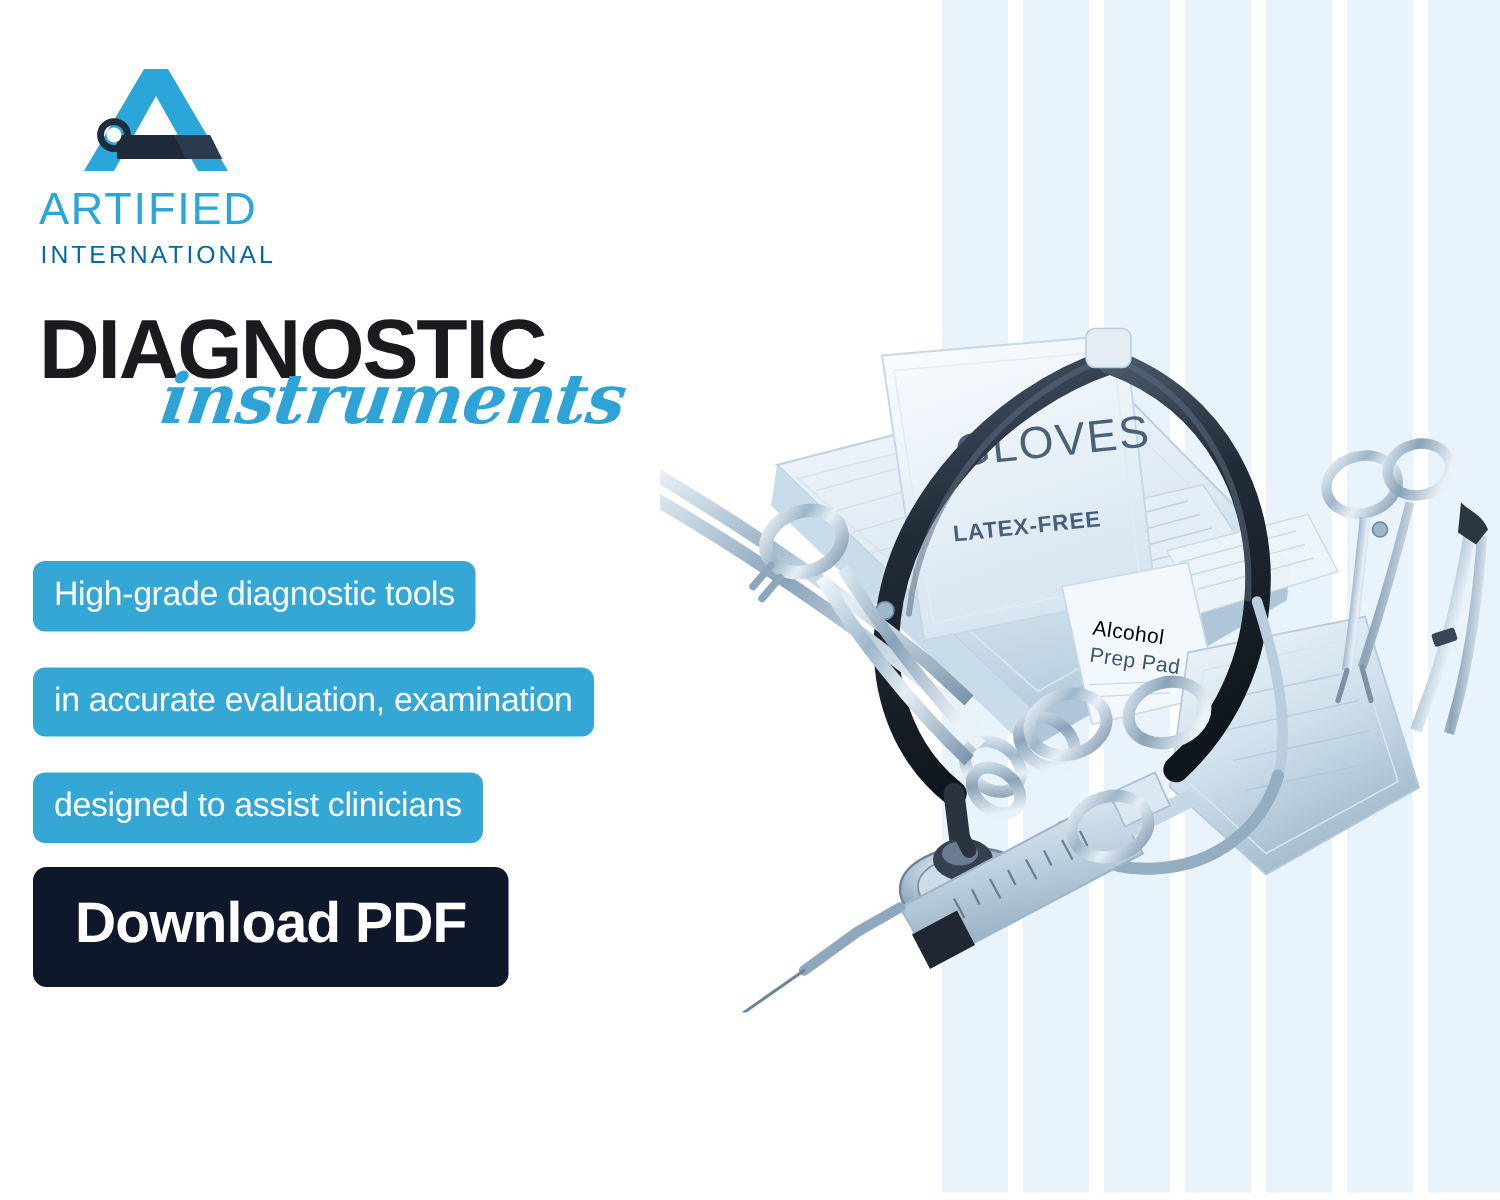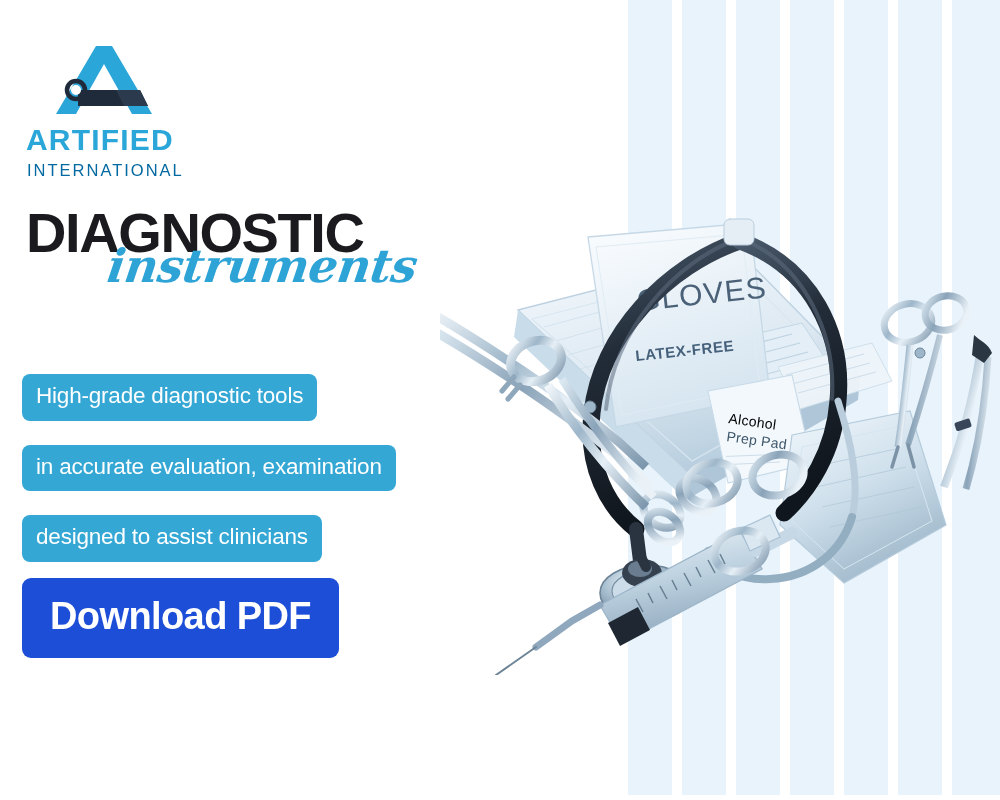--- a/index.html
+++ b/index.html
@@ -50,21 +50,21 @@
     width: 190px;
   }
   .logo-mark {
     width: 110px;
     height: 72px;
     display: block;
     margin-left: 28px;
   }
   .logo-wordmark {
     font-size: 30px;
-    font-weight: 700;
+    font-weight: 400;
     color: #2ba6d9;
     letter-spacing: 1.2px;
     line-height: 1;
     margin-top: 9px;
     margin-left: 2px;
   }
   .logo-subtitle {
     font-size: 16.5px;
     font-weight: 400;
     color: #0369a1;
@@ -125,21 +125,21 @@
     white-space: nowrap;
     letter-spacing: -0.2px;
   }
   .feature-row { margin-bottom: 24px; }
 
   
   .cta {
     position: absolute;
     left: 22px;
     top: 578px;
-    background: #1d4ed8;
+    background: #0f172a;
     border: none;
     border-radius: 9px;
     color: #ffffff;
     font-family: "Liberation Sans", sans-serif;
     font-size: 38px;
     font-weight: 700;
     letter-spacing: -0.6px;
     padding: 17px 28px 20px 28px;
     cursor: pointer;
     white-space: nowrap;

